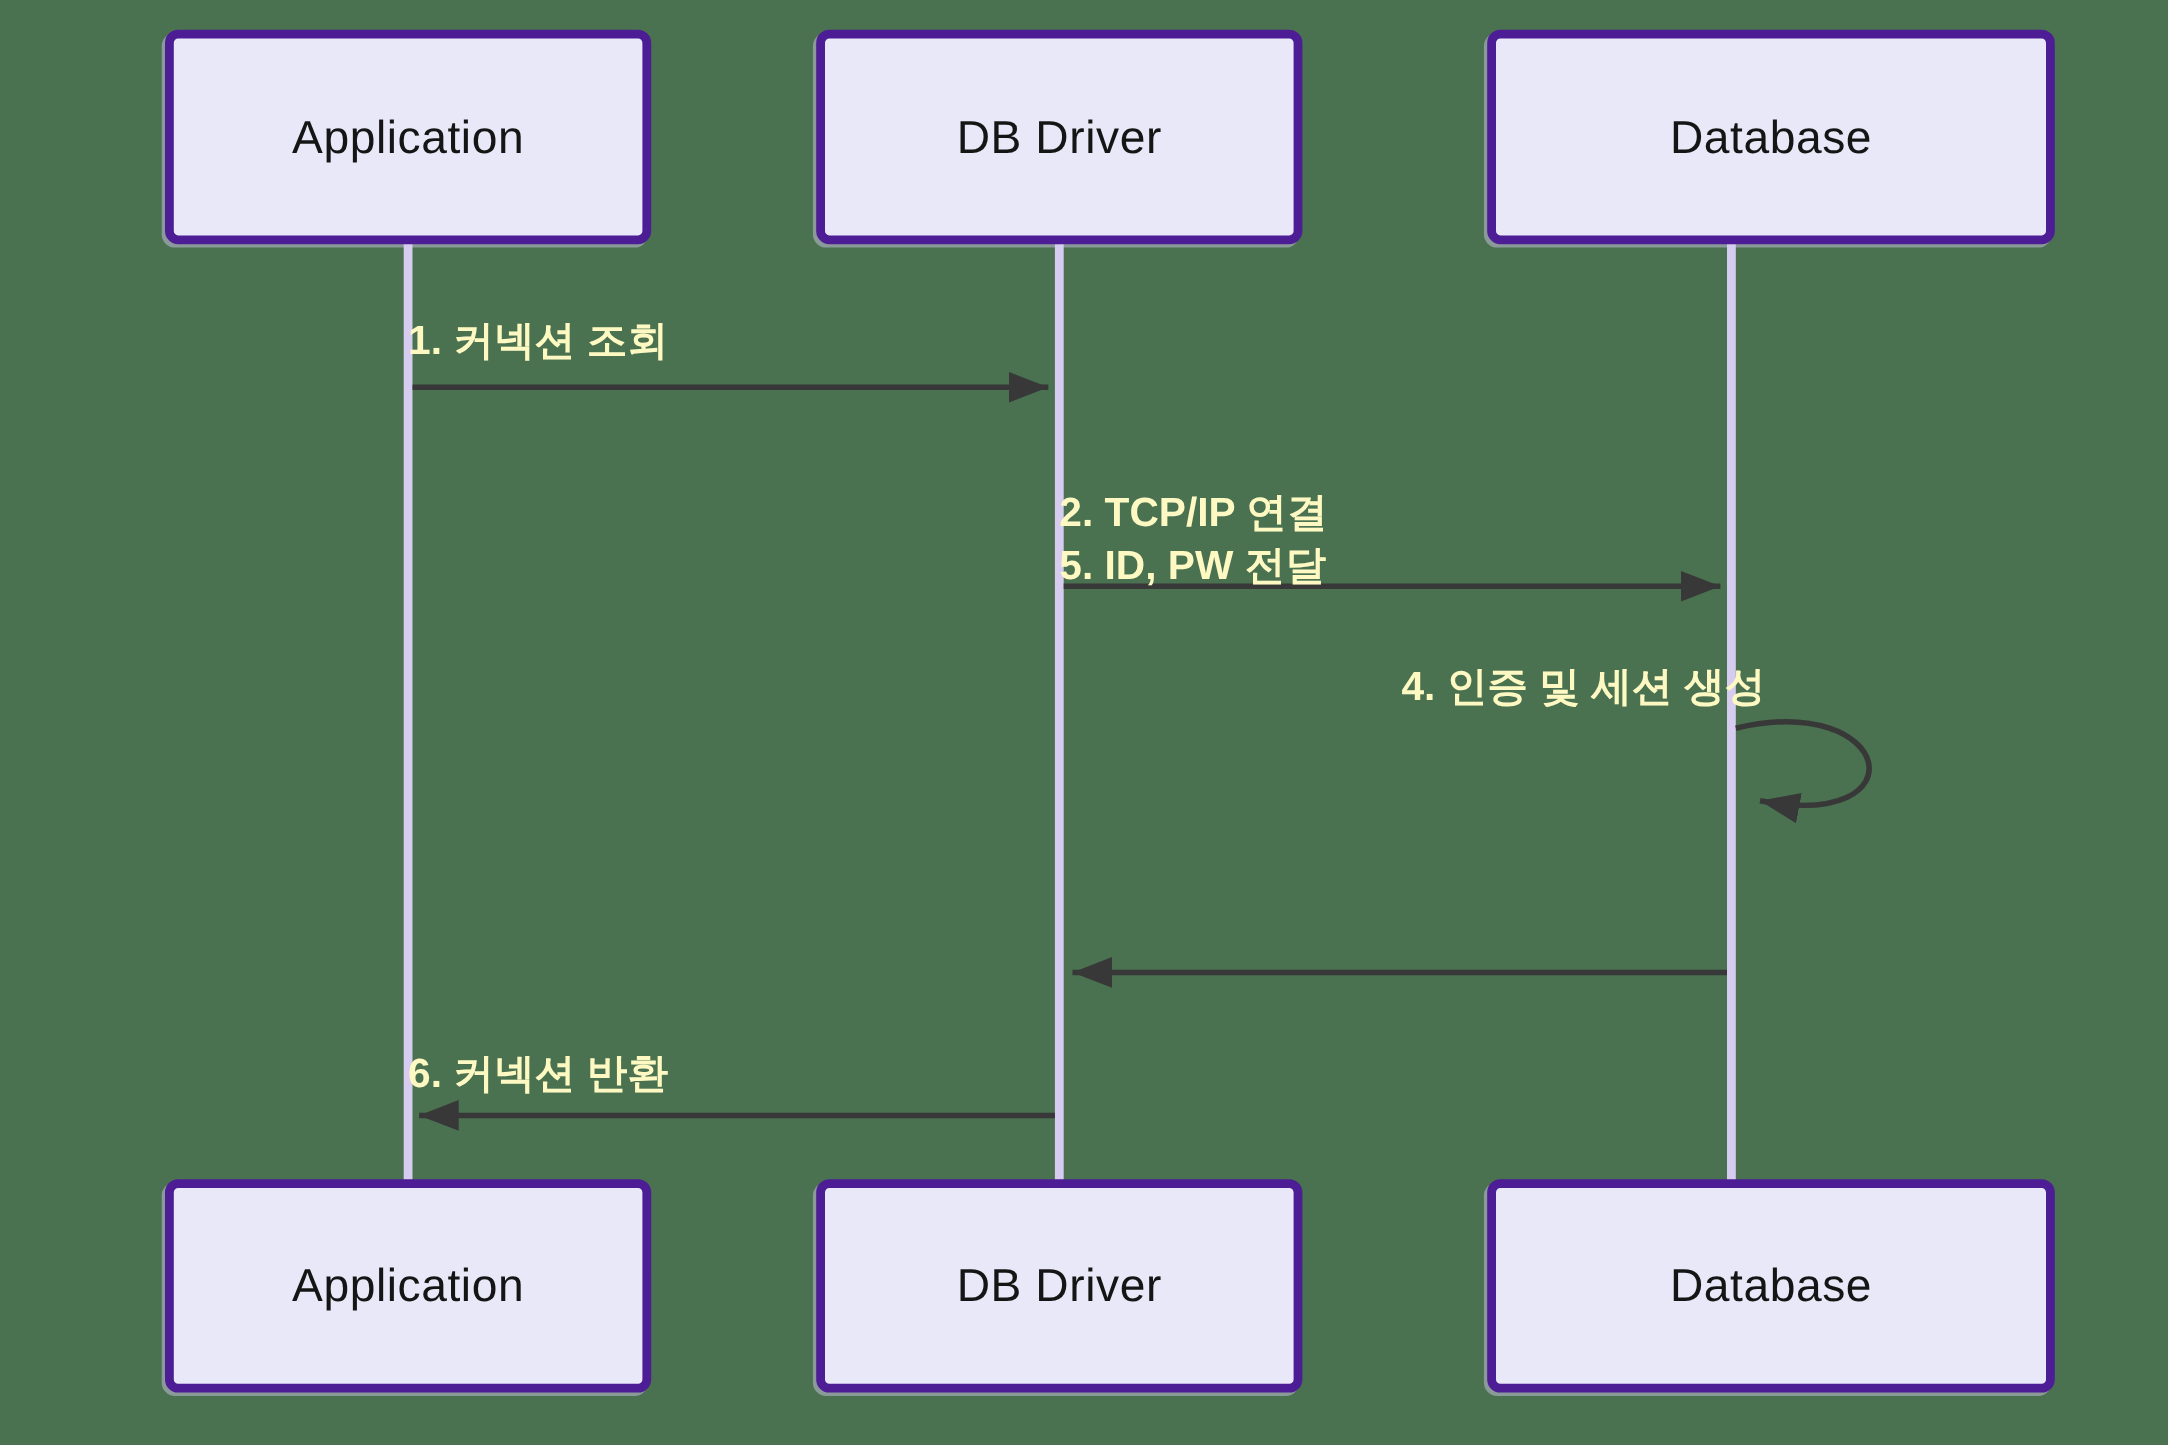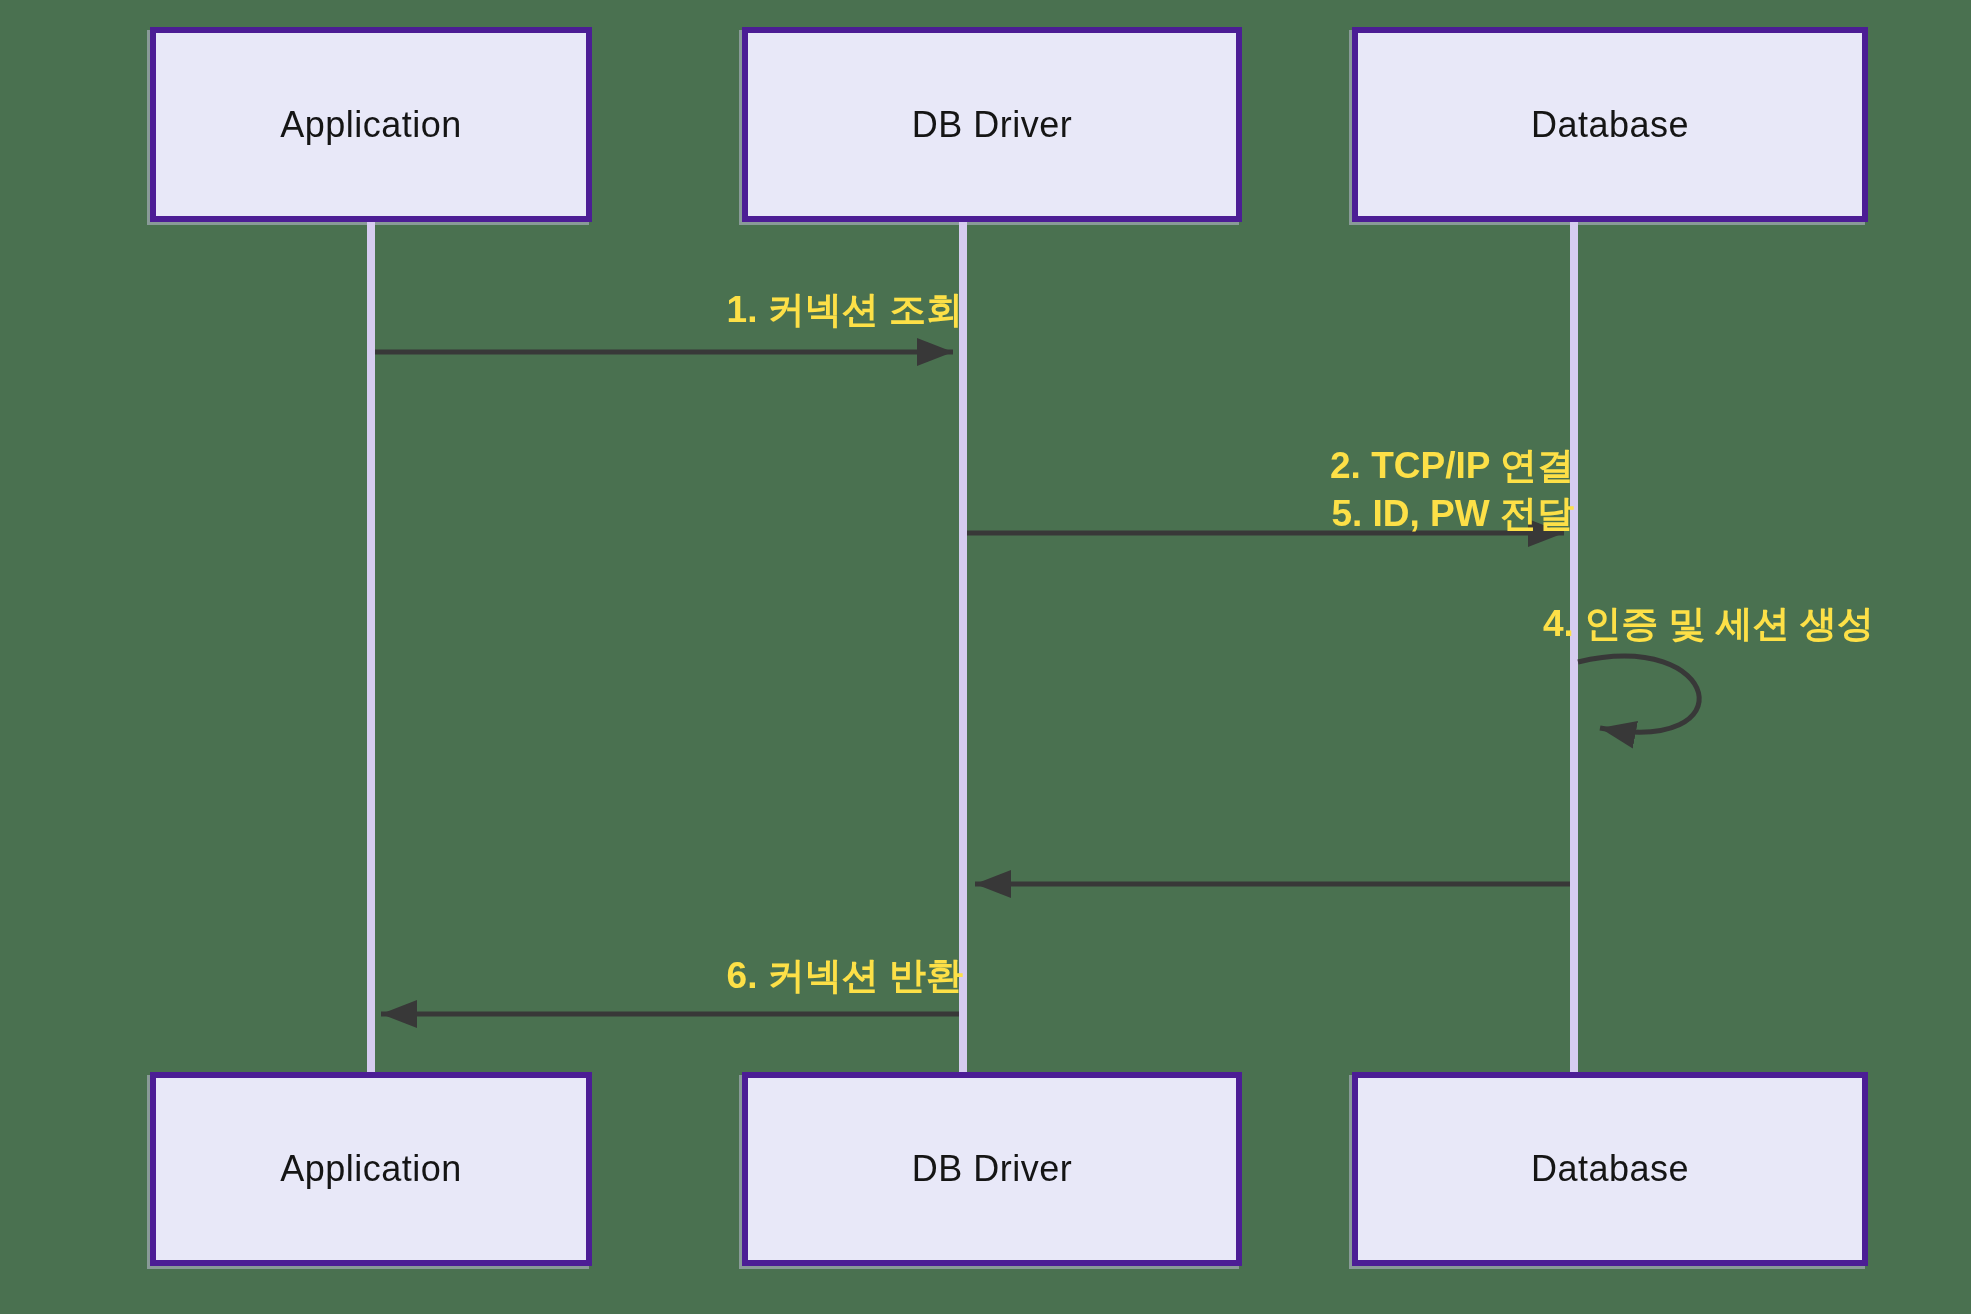--- a/index.html
+++ b/index.html
@@ -12,55 +12,55 @@
     position: relative;
     width: 1971px;
     height: 1314px;
     background: #4A7150;
     overflow: hidden;
   }
   .actor-box {
     position: absolute;
     height: 195px;
     background: #E8E8F8;
-    border: 6px solid #4c1d95;
-    border-radius: 0;
+    border: 8px solid #4c1d95;
+    border-radius: 12px;
     box-sizing: border-box;
     display: flex;
     align-items: center;
     justify-content: center;
-    font-size: 36px;
+    font-size: 42px;
     color: #151515;
     letter-spacing: 0.5px;
     box-shadow: -3px 3px 0 0 rgba(214,204,240,0.45);
   }
   .actor-box.row-top    { top: 27px; }
   .actor-box.row-bottom { top: 1072px; height: 194px; }
   .actor-box.col-application { left: 150px;  width: 442px; }
-  .actor-box.col-db-driver   { left: 742px;  width: 500px; }
+  .actor-box.col-db-driver   { left: 742px;  width: 442px; }
   .actor-box.col-database    { left: 1352px; width: 516px; }
 
   .lifeline {
     position: absolute;
     top: 220px;
     width: 8px;
     height: 854px;
     background: #D6CCF0;
   }
   .lifeline.col-application { left: 367px; }
   .lifeline.col-db-driver   { left: 959px; }
   .lifeline.col-database    { left: 1570px; }
 
   .msg-label {
     position: absolute;
-    color: #fde047;
+    color: #fef9c3;
     font-size: 37px;
     font-weight: 600;
     line-height: 48px;
-    text-align: right;
+    text-align: left;
     white-space: nowrap;
   }
   .msg-label.m1 { left: 371px;  width: 592px; top: 286px; }
   .msg-label.m2 { left: 963px;  width: 611px; top: 418px; margin-top: 24px; }
   .msg-label.m4 { left: 1274px; width: 600px; top: 600px; }
   .msg-label.m5 { left: 963px;  width: 611px; top: 818px; }
   .msg-label.m6 { left: 371px;  width: 592px; top: 952px; }
 
   svg.arrows {
     position: absolute;

